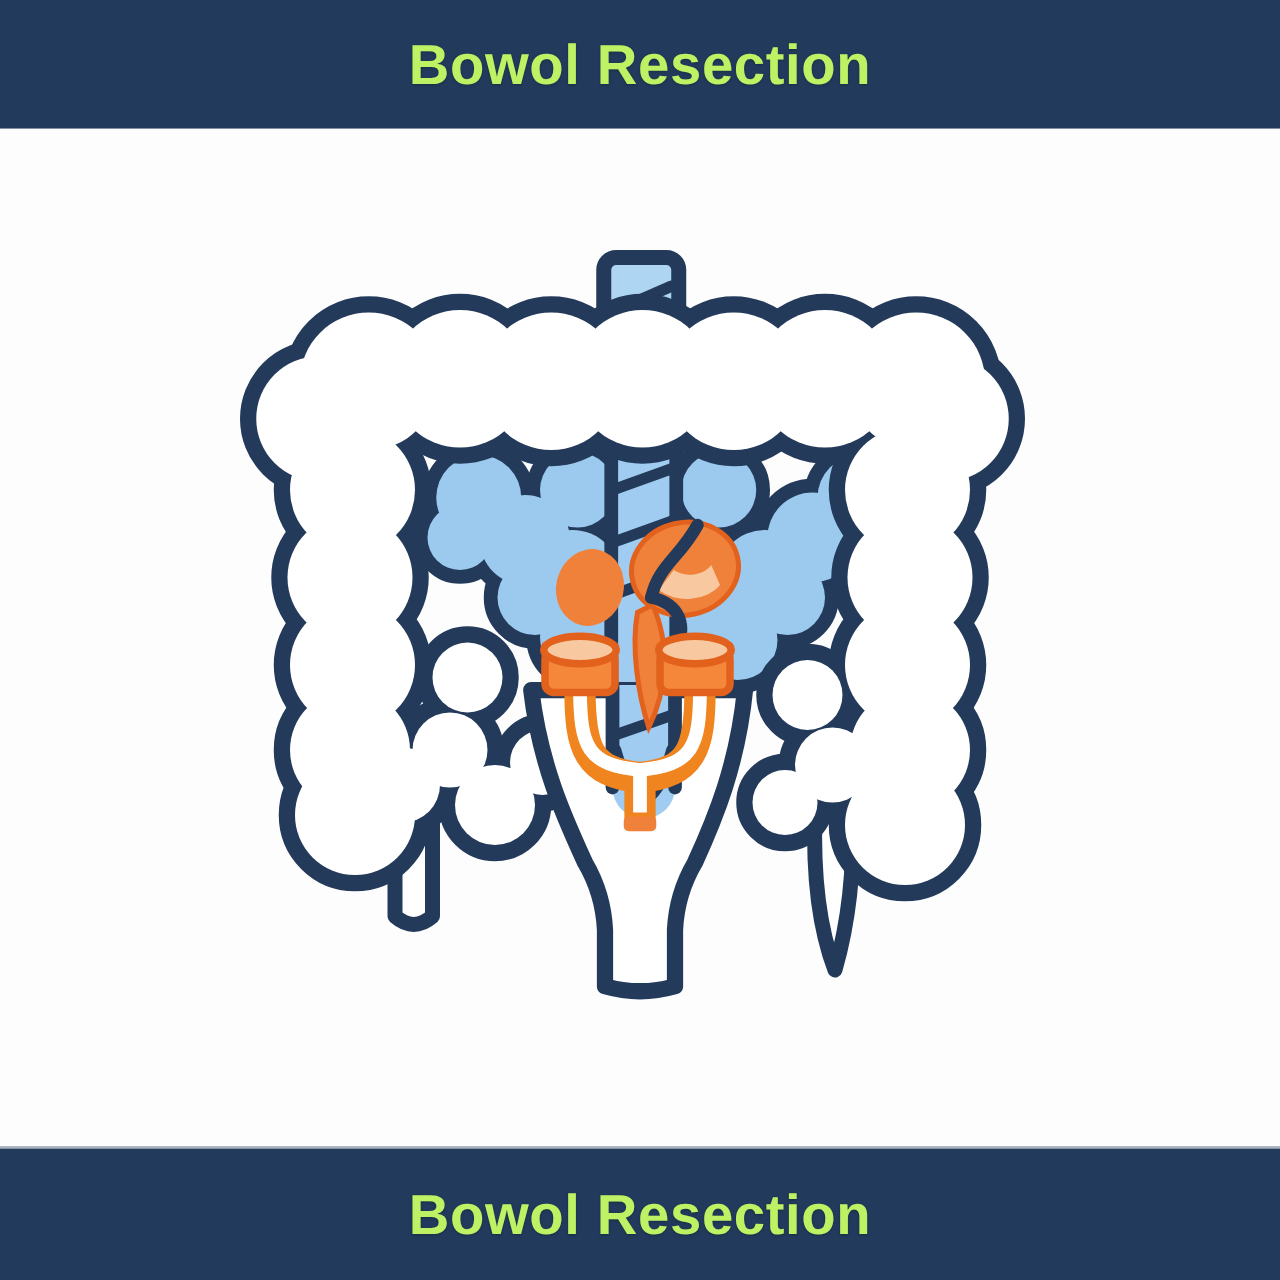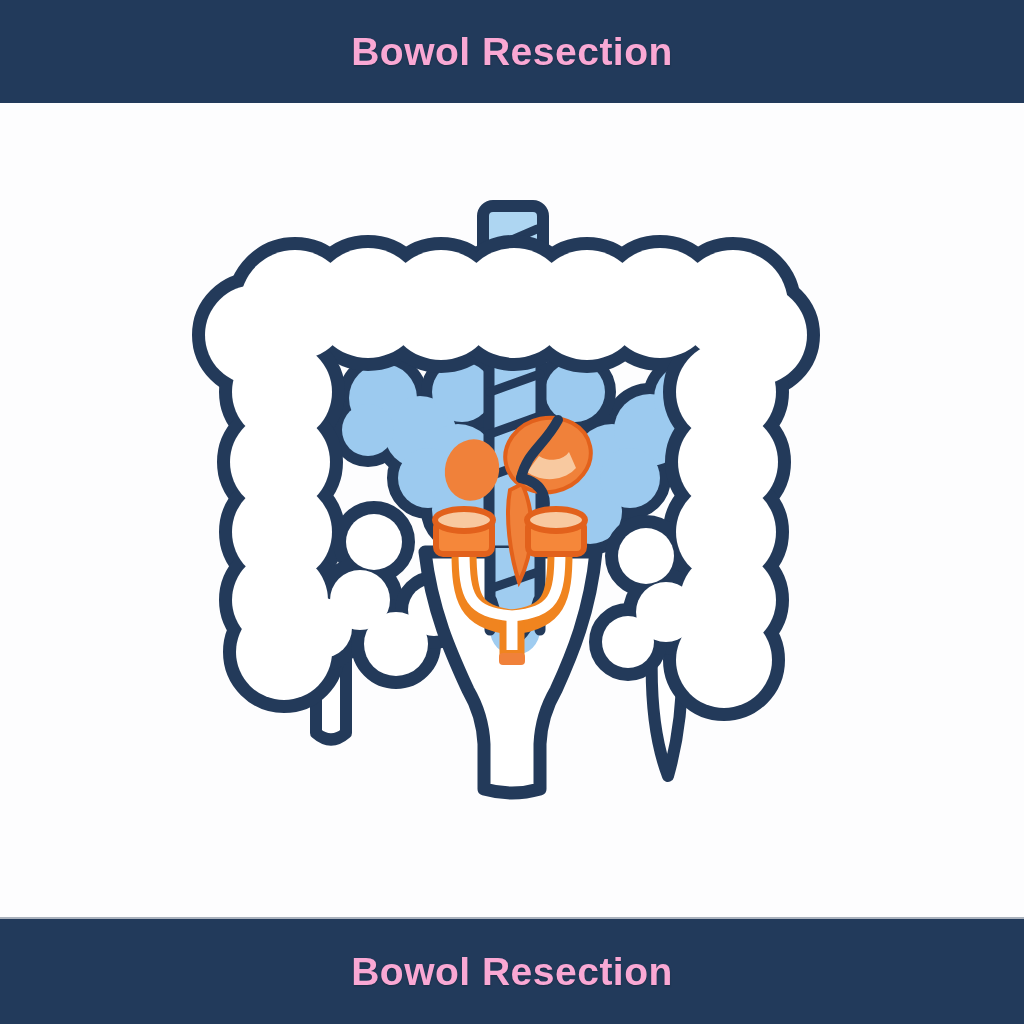--- a/index.html
+++ b/index.html
@@ -11,22 +11,22 @@
     overflow:hidden;
   }
   .bar{
     background:#223a5b;
     display:flex;align-items:center;justify-content:center;
     flex:0 0 auto;
   }
   .bar.header{height:103px;}
   .bar.footer{height:105px;border-top:2px solid #aab2bd;}
   .bar-title{
-    color:#f9a8d4;
-    font-size:39px;
+    color:#bef264;
+    font-size:45px;
     font-weight:700;
     letter-spacing:.5px;
     text-shadow:0 1px 2px rgba(0,0,0,.25);
   }
   .stage{
     flex:1 1 auto;
     position:relative;
     background:#fdfdfe;
   }
   .stage svg{display:block;}

